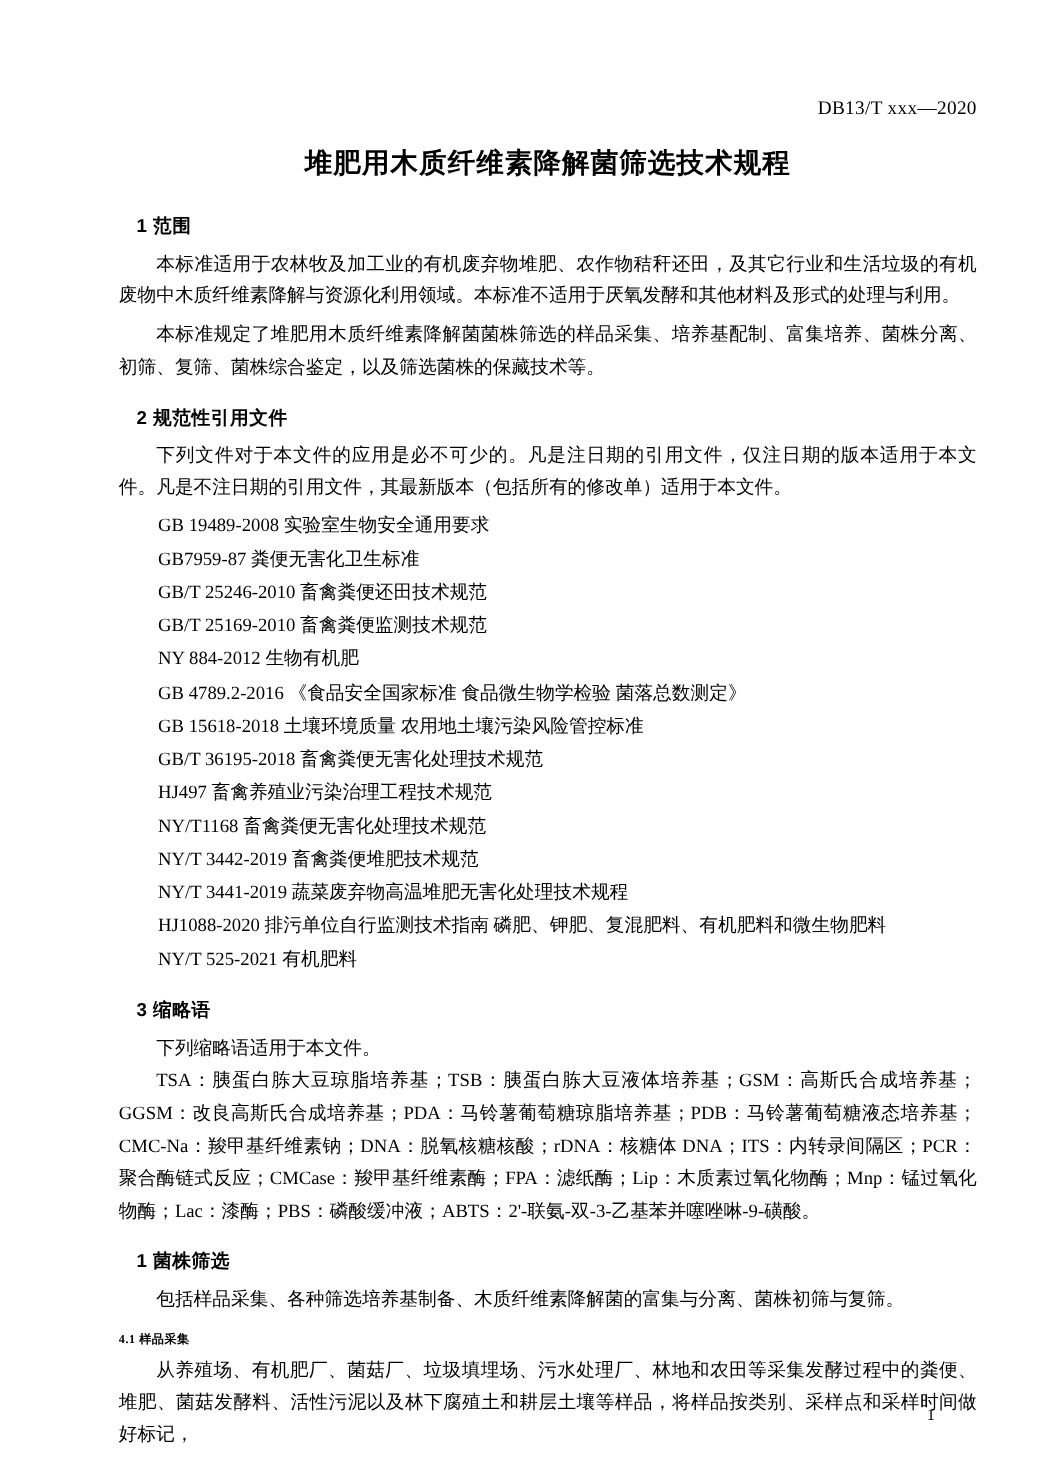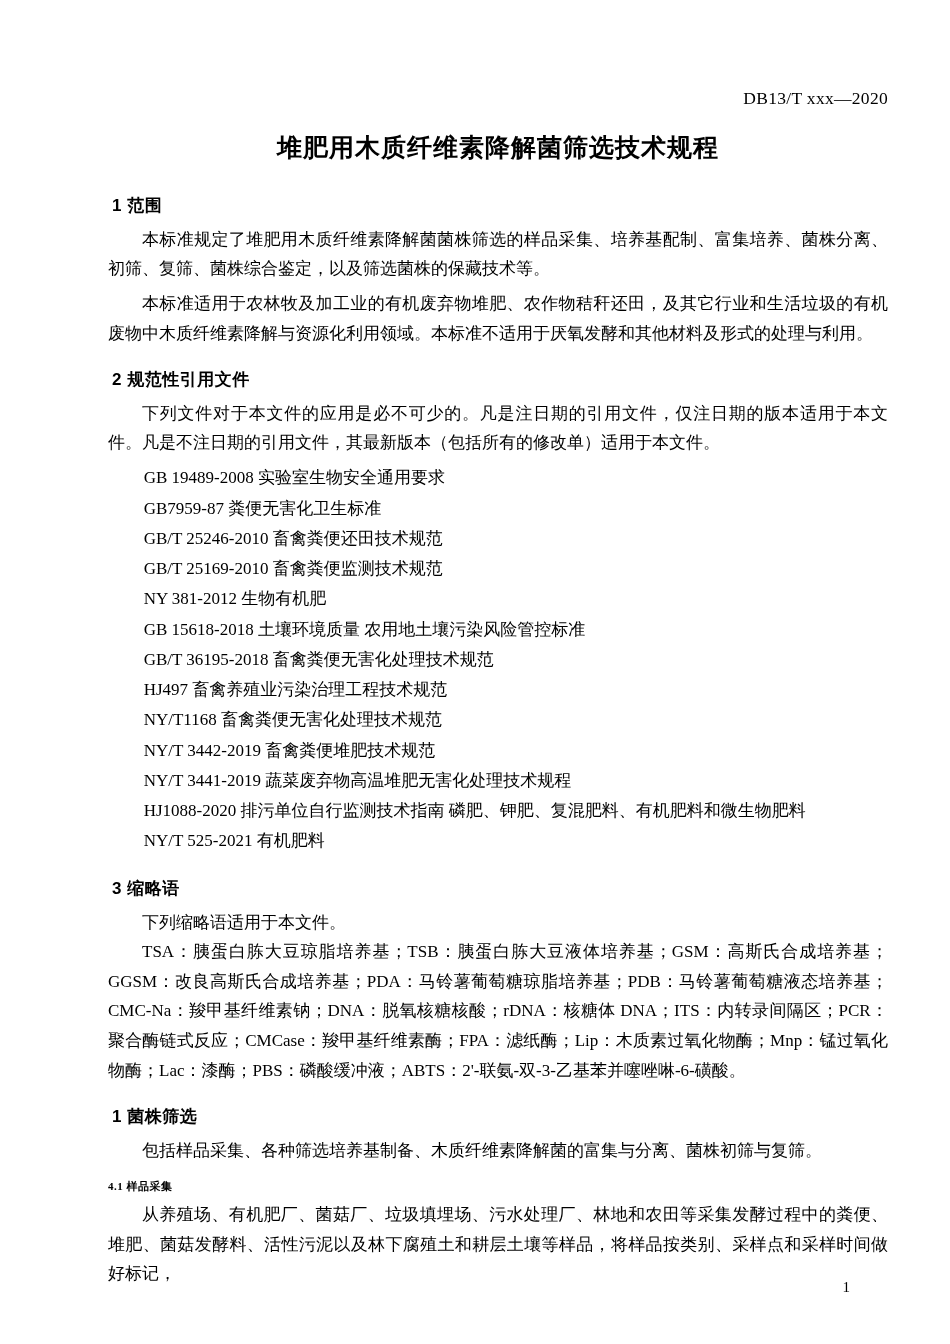--- a/index.html
+++ b/index.html
@@ -36,21 +36,21 @@
     font-size: 25px;
     font-weight: bold;
     font-family: "Liberation Sans", sans-serif;
     letter-spacing: 1px;
     margin-bottom: 30px;
   }
   h2.sec {
     font-size: 17px;
     font-weight: bold;
     font-family: "Liberation Sans", sans-serif;
-    margin: 20px 0 8px 4px;
+    margin: 20px 0 8px 16px;
     letter-spacing: 0.5px;
   }
   h3.subsec {
     font-size: 11px;
     font-weight: bold;
     font-family: Liberation Serif, serif;
     margin: 14px 0 6px 0;
     letter-spacing: 0.5px;
   }
   p.body {
@@ -95,45 +95,46 @@
 <body>
 
 <div class="page">
   <div class="inner">
 
     <div class="header-code">DB13/T xxx—2020</div>
 
     <div class="doc-title">堆肥用木质纤维素降解菌筛选技术规程</div>
 
     <h2 class="sec">1 范围</h2>
+    <p class="body">本标准适用于农林牧及加工业的有机废弃物堆肥、农作物秸秆还田，及其它行业和生活垃圾的有机废物中木质纤维素降解与资源化利用领域。本标准不适用于厌氧发酵和其他材料及形式的处理与利用。</p>
     <p class="body">本标准规定了堆肥用木质纤维素降解菌菌株筛选的样品采集、培养基配制、富集培养、菌株分离、初筛、复筛、菌株综合鉴定，以及筛选菌株的保藏技术等。</p>
-    <p class="body">本标准适用于农林牧及加工业的有机废弃物堆肥、农作物秸秆还田，及其它行业和生活垃圾的有机废物中木质纤维素降解与资源化利用领域。本标准不适用于厌氧发酵和其他材料及形式的处理与利用。</p>
 
     <h2 class="sec">2 规范性引用文件</h2>
     <p class="body">下列文件对于本文件的应用是必不可少的。凡是注日期的引用文件，仅注日期的版本适用于本文件。凡是不注日期的引用文件，其最新版本（包括所有的修改单）适用于本文件。</p>
     <ul class="ref-list">
       <li>GB 19489-2008 实验室生物安全通用要求</li>
       <li>GB7959-87 粪便无害化卫生标准</li>
       <li>GB/T 25246-2010 畜禽粪便还田技术规范</li>
       <li>GB/T 25169-2010 畜禽粪便监测技术规范</li>
-      <li>NY 381-2012  生物有机肥</li>
+      <li>NY 884-2012  生物有机肥</li>
+      <li>GB 4789.2-2016 《食品安全国家标准 食品微生物学检验 菌落总数测定》</li>
       <li>GB 15618-2018 土壤环境质量 农用地土壤污染风险管控标准</li>
       <li>GB/T 36195-2018 畜禽粪便无害化处理技术规范</li>
       <li>HJ497 畜禽养殖业污染治理工程技术规范</li>
       <li>NY/T1168 畜禽粪便无害化处理技术规范</li>
       <li>NY/T 3442-2019 畜禽粪便堆肥技术规范</li>
       <li>NY/T 3441-2019 蔬菜废弃物高温堆肥无害化处理技术规程</li>
       <li>HJ1088-2020 排污单位自行监测技术指南 磷肥、钾肥、复混肥料、有机肥料和微生物肥料</li>
       <li>NY/T 525-2021 有机肥料</li>
     </ul>
 
     <h2 class="sec">3 缩略语</h2>
     <div class="abbrev">
       <p class="first">下列缩略语适用于本文件。</p>
-      <p class="first">TSA：胰蛋白胨大豆琼脂培养基；TSB：胰蛋白胨大豆液体培养基；GSM：高斯氏合成培养基；GGSM：改良高斯氏合成培养基；PDA：马铃薯葡萄糖琼脂培养基；PDB：马铃薯葡萄糖液态培养基；CMC-Na：羧甲基纤维素钠；DNA：脱氧核糖核酸；rDNA：核糖体 DNA；ITS：内转录间隔区；PCR：聚合酶链式反应；CMCase：羧甲基纤维素酶；FPA：滤纸酶；Lip：木质素过氧化物酶；Mnp：锰过氧化物酶；Lac：漆酶；PBS：磷酸缓冲液；ABTS：2'-联氨-双-3-乙基苯并噻唑啉-6-磺酸。</p>
+      <p class="first">TSA：胰蛋白胨大豆琼脂培养基；TSB：胰蛋白胨大豆液体培养基；GSM：高斯氏合成培养基；GGSM：改良高斯氏合成培养基；PDA：马铃薯葡萄糖琼脂培养基；PDB：马铃薯葡萄糖液态培养基；CMC-Na：羧甲基纤维素钠；DNA：脱氧核糖核酸；rDNA：核糖体 DNA；ITS：内转录间隔区；PCR：聚合酶链式反应；CMCase：羧甲基纤维素酶；FPA：滤纸酶；Lip：木质素过氧化物酶；Mnp：锰过氧化物酶；Lac：漆酶；PBS：磷酸缓冲液；ABTS：2'-联氨-双-3-乙基苯并噻唑啉-9-磺酸。</p>
     </div>
 
     <h2 class="sec">1 菌株筛选</h2>
     <p class="body">包括样品采集、各种筛选培养基制备、木质纤维素降解菌的富集与分离、菌株初筛与复筛。</p>
 
     <h3 class="subsec">4.1 样品采集</h3>
     <p class="body">从养殖场、有机肥厂、菌菇厂、垃圾填埋场、污水处理厂、林地和农田等采集发酵过程中的粪便、堆肥、菌菇发酵料、活性污泥以及林下腐殖土和耕层土壤等样品，将样品按类别、采样点和采样时间做好标记，</p>
 
   </div>
 

